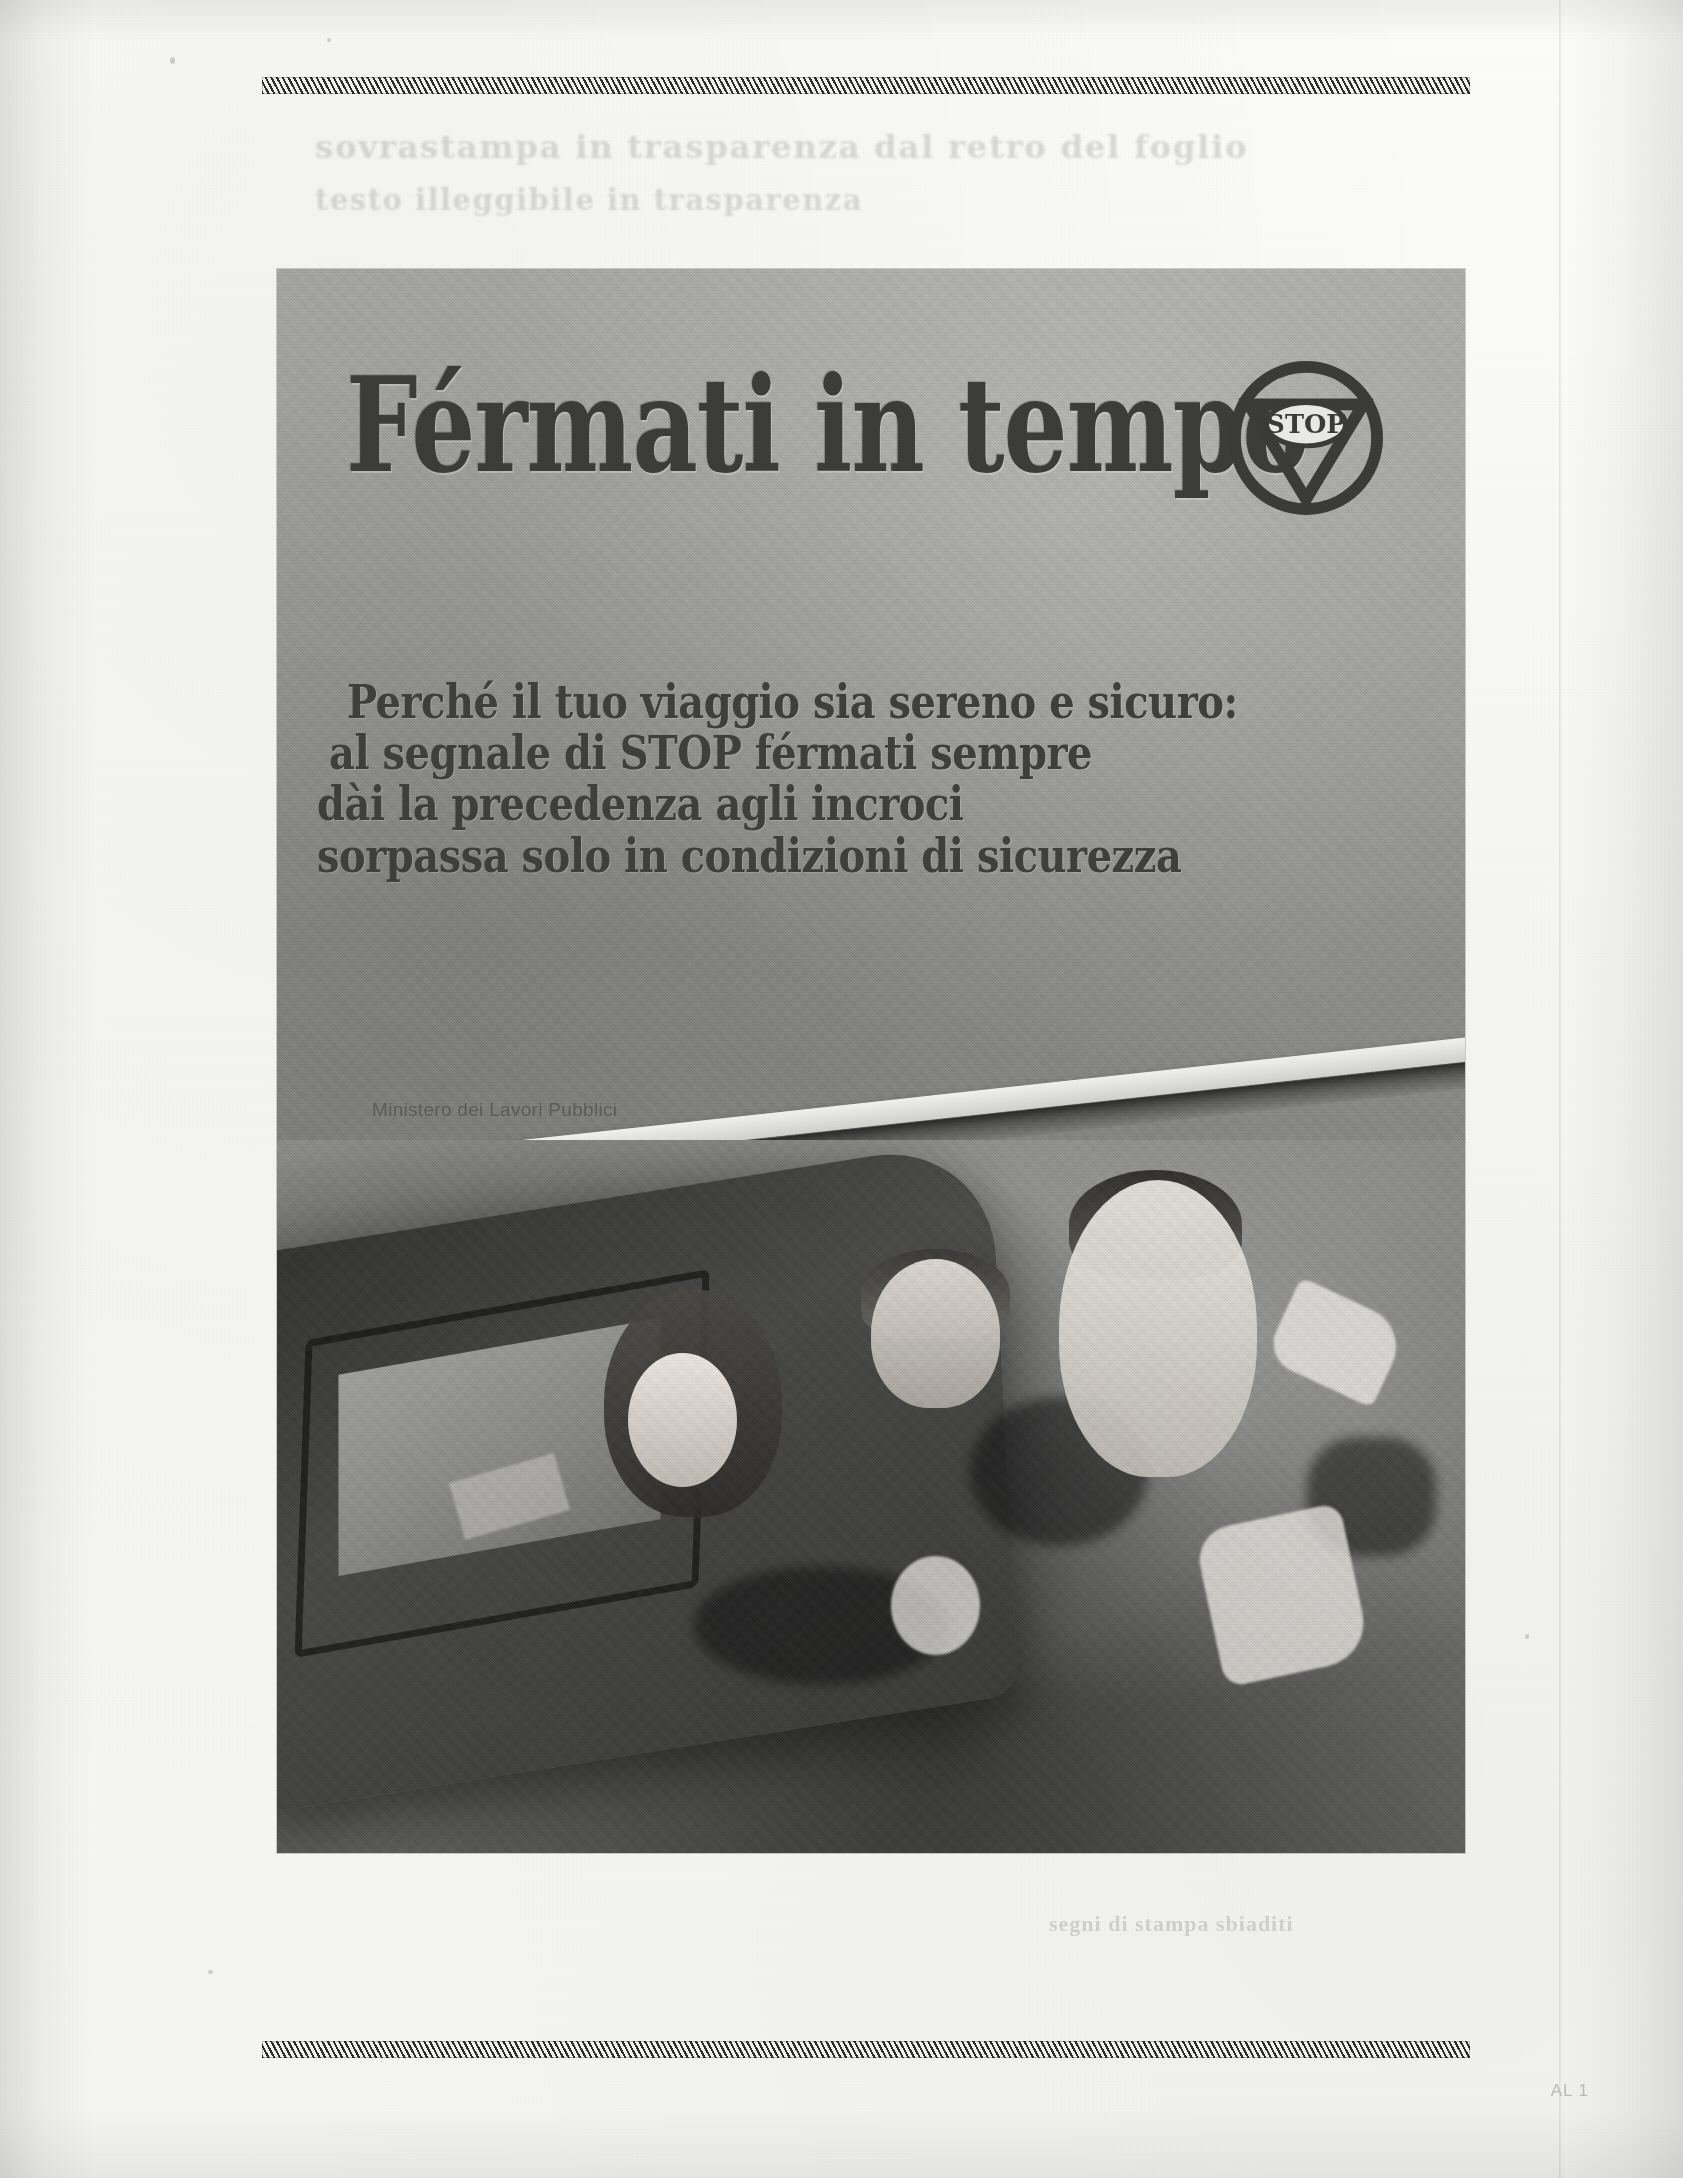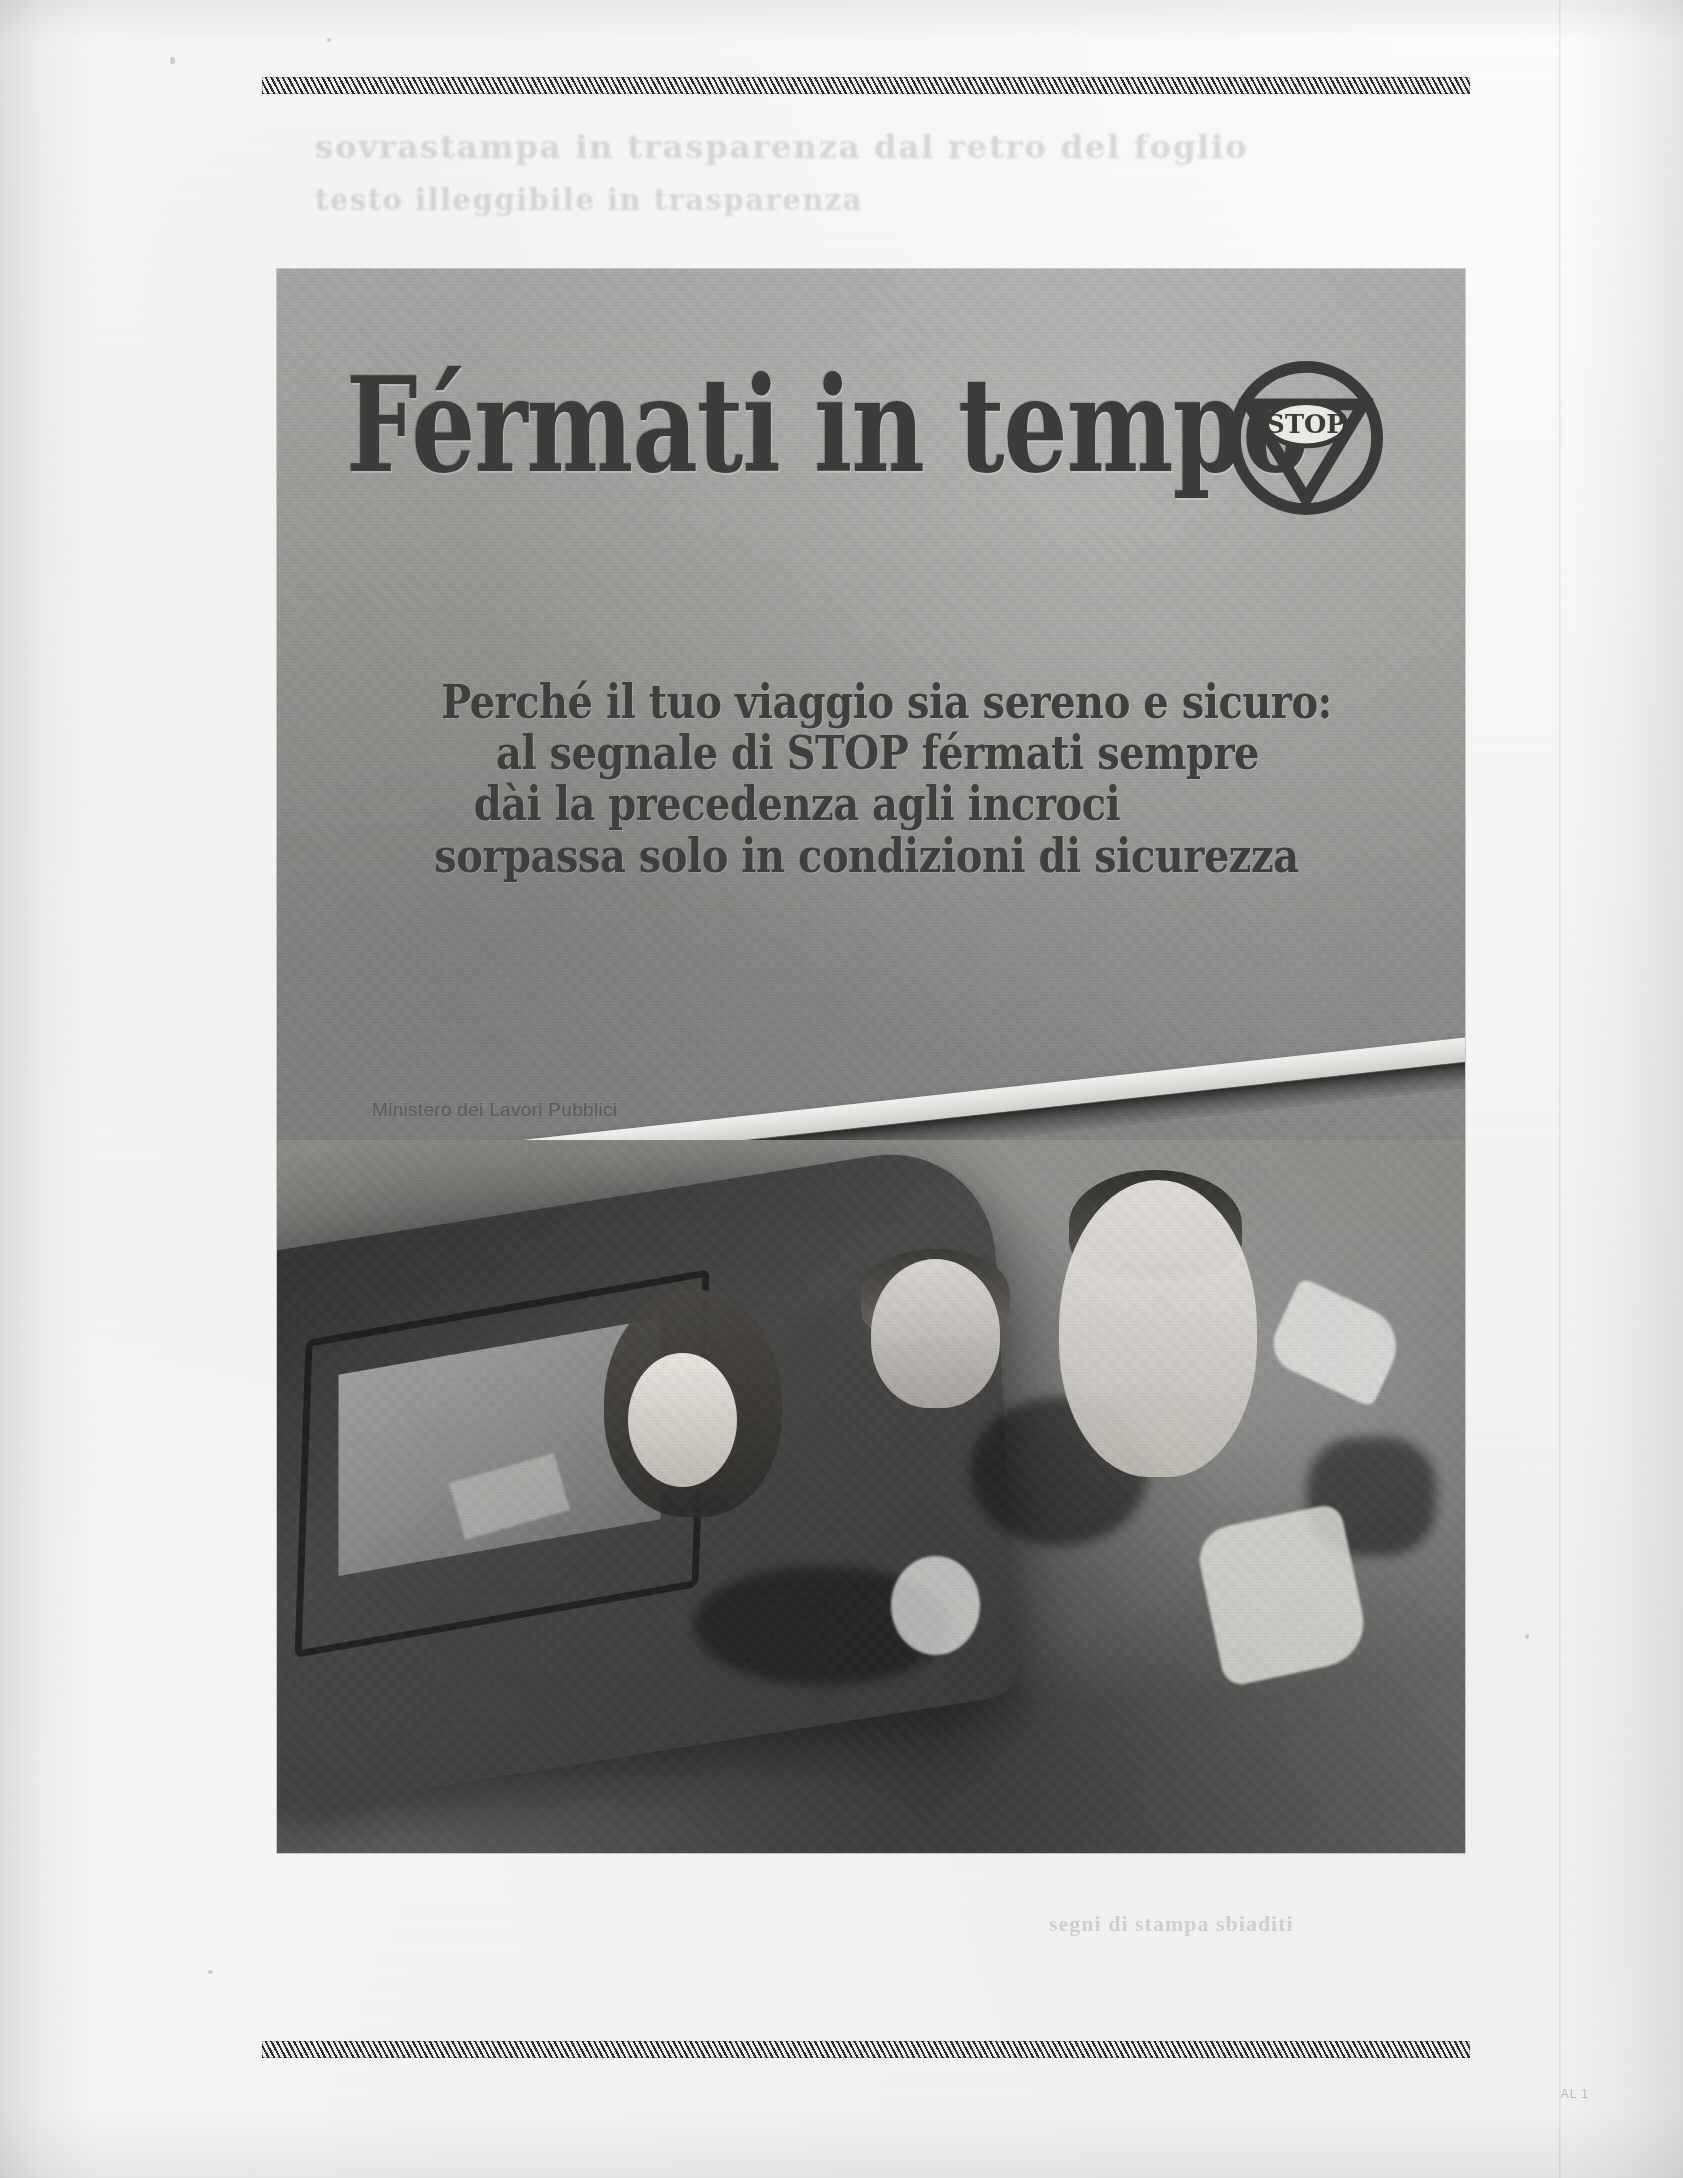--- a/index.html
+++ b/index.html
@@ -176,21 +176,20 @@
     width: 158px;
     height: 158px;
   }
 
   
   .slogan {
     position: absolute;
     left: 40px;
     width: 1109px;
     top: 406px;
-    text-align: center;
     color: #3f3f3d;
     font-family: "DejaVu Serif", serif;
     font-weight: 700;
     text-shadow: 1px 1px 0 rgba(255,255,255,0.18);
   }
   .slogan div {
     font-size: 40px;
     line-height: 1.28;
     transform: scaleY(1.18);
     transform-origin: center center;
@@ -323,21 +322,21 @@
     opacity: .55;
     letter-spacing: 1px;
     filter: blur(0.6px);
     font-weight: bold;
   }
   .corner-mark {
     position: absolute;
     right: 94px;
     bottom: 77px;
     font-family: "Liberation Sans", sans-serif;
-    font-size: 12px;
+    font-size: 17px;
     color: #b9b9b7;
     letter-spacing: 1px;
   }
   .speck {
     position: absolute;
     background: #b9b9b6;
     border-radius: 50%;
     opacity: .7;
   }
 </style>

